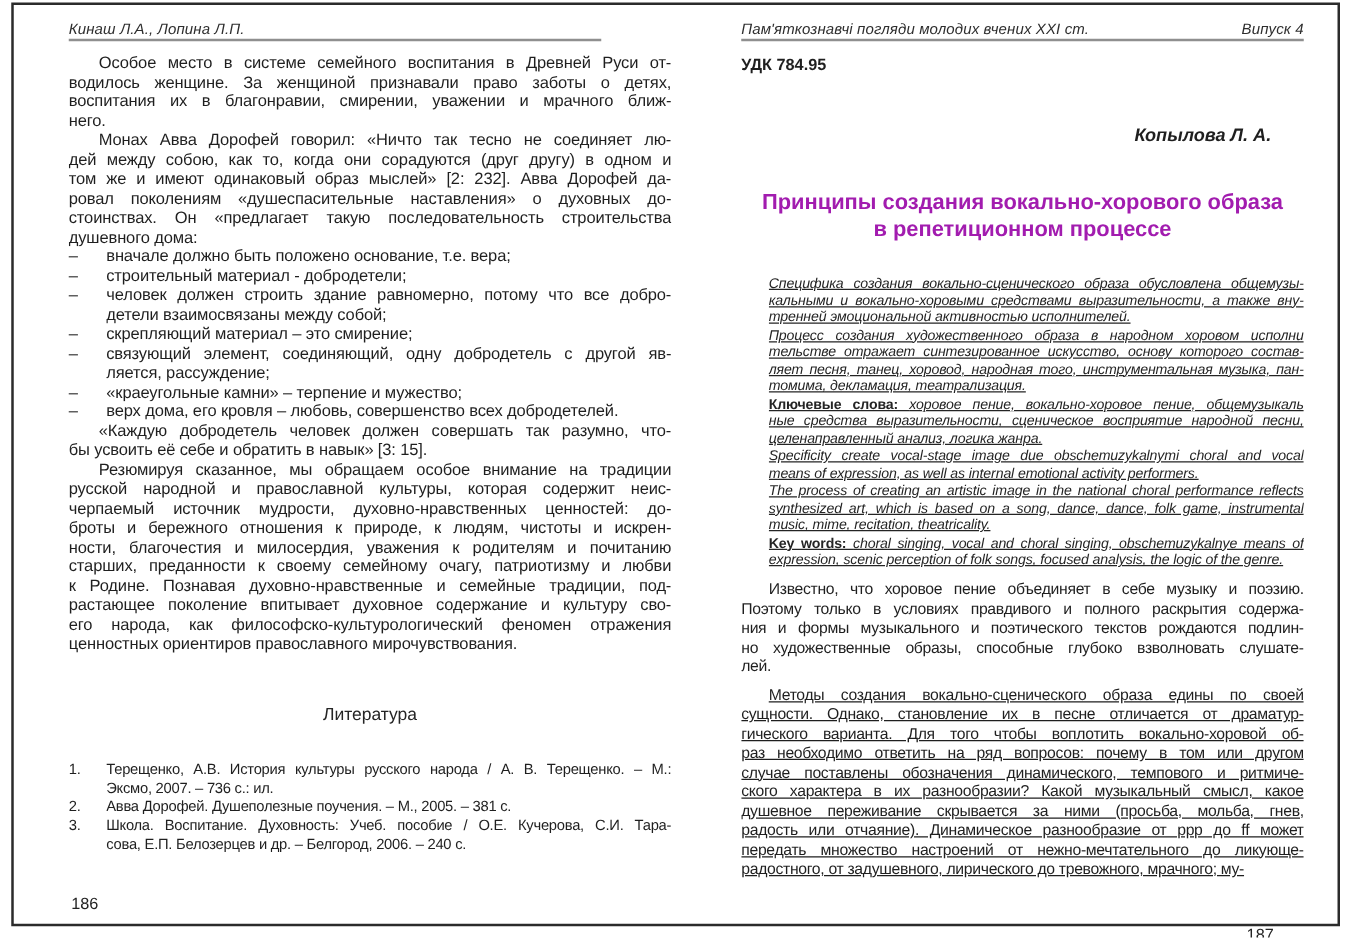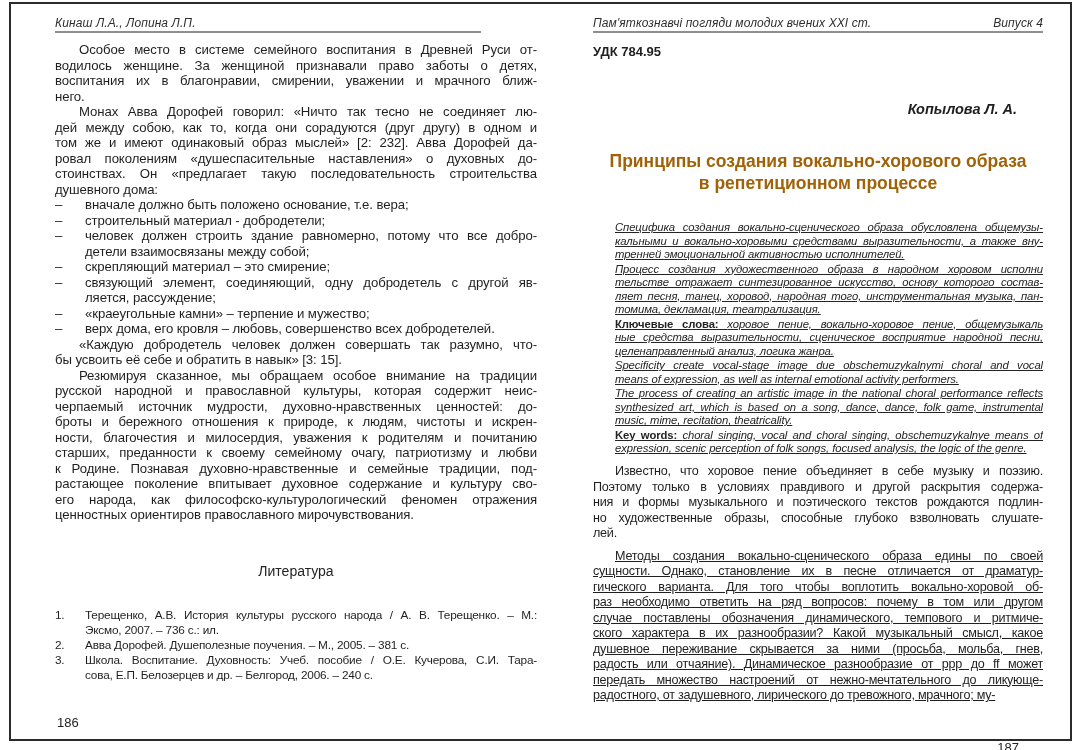--- a/index.html
+++ b/index.html
@@ -37,21 +37,21 @@
   .refs .jl{height:15px;line-height:15px;}
   .refs .mk{width:30px;}
 
   .pagenum{position:absolute;top:715px;font-size:13px;color:#242424;}
   .pn-left{left:2px;}
   .pn-right{left:0;right:0;text-align:right;padding-right:24px;margin-top:25px;}
 
   .udc{position:absolute;top:44px;left:0;font-weight:bold;font-size:13px;}
   .author{position:absolute;top:101px;left:0;right:0;text-align:right;padding-right:26px;
           font-weight:bold;font-style:italic;font-size:14.5px;}
-  .title{position:absolute;top:150px;left:0;width:450px;font-weight:bold;font-size:17.5px;color:#a16207;}
+  .title{position:absolute;top:150px;left:0;width:450px;font-weight:bold;font-size:17.5px;color:#a21caf;}
   .title .jl,.title .jl.last{text-align:center;text-align-last:center;height:22px;line-height:22px;text-indent:0;}
 
   .abs{position:absolute;top:221px;left:22px;width:428px;font-style:italic;font-size:11.3px;letter-spacing:-.1px;color:#242424;}
   .abs .jl{height:13.5px;line-height:13.5px;text-decoration:underline;}
   .abs .para + .para{margin-top:1px;}
   .abs b{font-style:normal;font-weight:bold;}
 
   .rbody{position:absolute;top:464px;left:0;width:450px;font-size:12.6px;letter-spacing:-.25px;}
   .rbody .jl{height:15.5px;line-height:15.5px;}
   .rbody .para + .para{margin-top:7px;text-decoration:underline;}
@@ -216,21 +216,21 @@
         <div class="jl last">music, mime, recitation, theatricality.</div>
       </div>
       <div class="para">
         <div class="jl"><b>Key words: </b>choral singing, vocal and choral singing, obschemuzykalnye means of</div>
         <div class="jl last">expression, scenic perception of folk songs, focused analysis, the logic of the genre.</div>
       </div>
     </div>
   <div class="rbody">
       <div class="para">
         <div class="jl ind">Известно, что хоровое пение объединяет в себе музыку и поэзию.</div>
-        <div class="jl">Поэтому только в условиях правдивого и другой раскрытия содержа-</div>
+        <div class="jl">Поэтому только в условиях правдивого и полного раскрытия содержа-</div>
         <div class="jl">ния и формы музыкального и поэтического текстов рождаются подлин-</div>
         <div class="jl">но художественные образы, способные глубоко взволновать слушате-</div>
         <div class="jl last">лей.</div>
       </div>
       <div class="para">
         <div class="jl ind">Методы создания вокально-сценического образа едины по своей</div>
         <div class="jl">сущности. Однако, становление их в песне отличается от драматур-</div>
         <div class="jl">гического варианта. Для того чтобы воплотить вокально-хоровой об-</div>
         <div class="jl">раз необходимо ответить на ряд вопросов: почему в том или другом</div>
         <div class="jl">случае поставлены обозначения динамического, темпового и ритмиче-</div>

